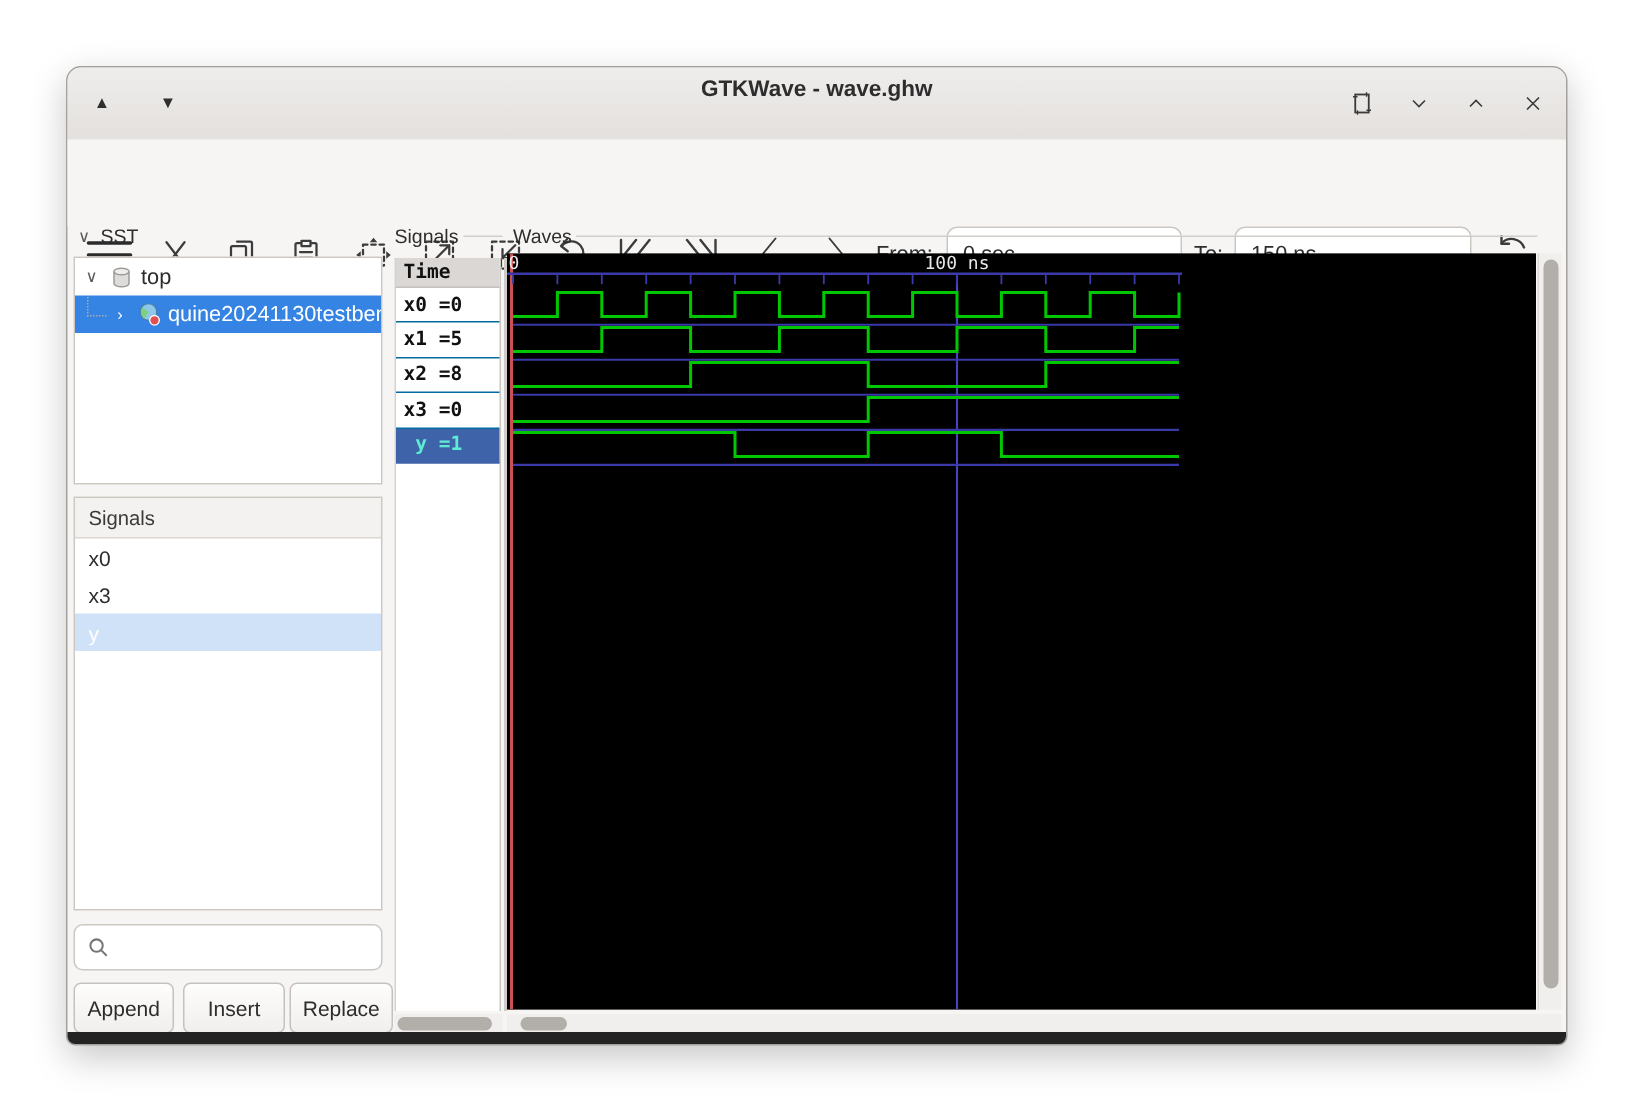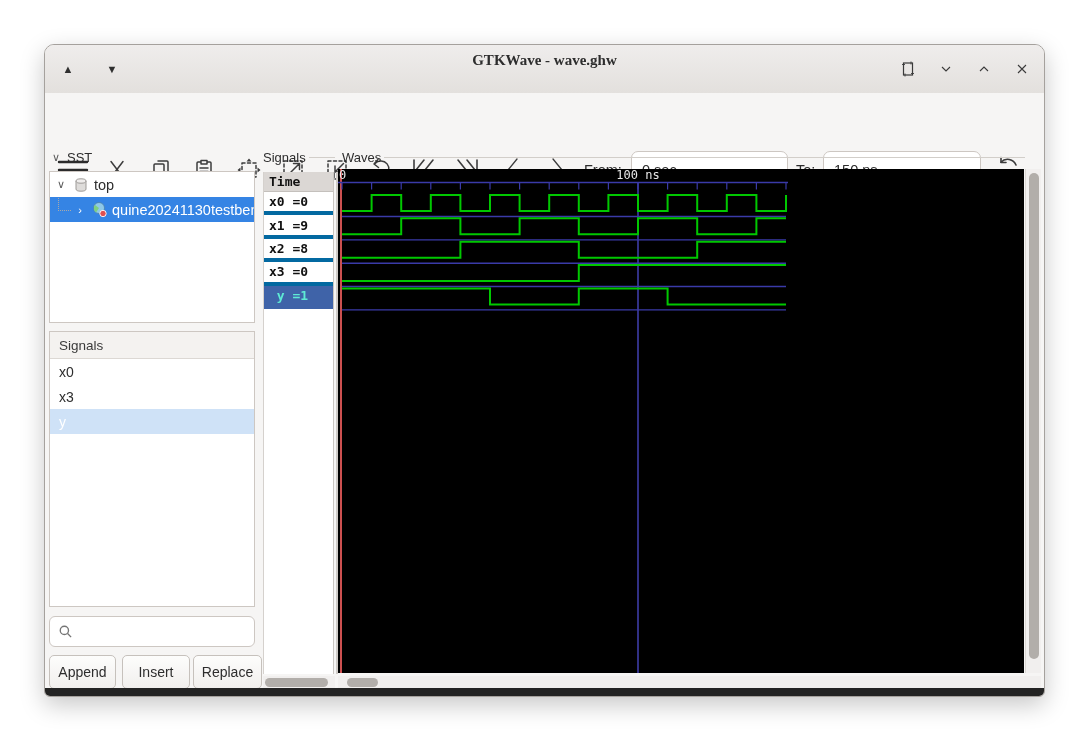--- a/index.html
+++ b/index.html
@@ -4,21 +4,21 @@
 <style>
   html,body{margin:0;padding:0;}
   body{width:1090px;height:738px;background:#ffffff;font-family:"Liberation Sans",sans-serif;position:relative;overflow:hidden;}
   .window{position:absolute;left:44px;top:44px;width:1001px;height:653px;background:#f6f5f4;
     border:1px solid #a5a19d;border-radius:10px 10px 6px 6px;box-shadow:0 8px 24px rgba(0,0,0,.22);box-sizing:border-box;}
   
   .titlebar{position:absolute;left:0;top:0;right:0;height:48px;background:linear-gradient(#efedec,#e3e0dd);
     border-bottom:1px solid #cfcac5;border-radius:9px 9px 0 0;}
   .tb-left{position:absolute;left:12px;top:0;height:48px;display:flex;align-items:center;gap:22px;}
   .tb-arrow{width:22px;height:22px;display:flex;align-items:center;justify-content:center;color:#2f2f2f;font-size:11px;}
-  .tb-center{position:absolute;left:0;right:0;top:5px;text-align:center;pointer-events:none;font-family:Liberation Serif, serif;}
+  .tb-center{position:absolute;left:0;right:0;top:5px;text-align:center;pointer-events:none;}
   .tb-title{font-size:15px;font-weight:700;color:#2d2d2d;line-height:20px;}
   .tb-sub{font-size:12px;color:#8d8a86;line-height:16px;white-space:pre;}
   .tb-right{position:absolute;right:10px;top:0;height:48px;display:flex;align-items:center;gap:14px;}
   .tb-btn{width:24px;height:24px;display:flex;align-items:center;justify-content:center;}
   .tb-btn svg{stroke:#3a3a3a;fill:none;stroke-width:1.6;}
   
   .toolbar{position:absolute;left:0;top:48px;right:0;height:58px;background:#f6f5f4;}
   .tool-icon{position:absolute;top:59px;width:36px;height:36px;display:flex;align-items:center;justify-content:center;}
   .tool-icon svg{stroke:#3c3c3c;fill:none;stroke-width:1.5;stroke-linecap:round;stroke-linejoin:round;}
   .range-label{position:absolute;top:69px;font-size:14.5px;color:#2d2d2d;}
@@ -43,21 +43,21 @@
   .search input{border:none;outline:none;flex:1;font-size:13px;background:transparent;min-width:0;}
   .btn{position:absolute;top:610px;height:34px;background:linear-gradient(#fdfdfc,#f1efed);border:1px solid #c6c1bc;
     border-radius:5px;font-size:14px;color:#2d2d2d;display:flex;align-items:center;justify-content:center;box-sizing:border-box;}
   
   .legend{position:absolute;display:flex;align-items:center;font-size:13px;color:#2d2d2d;}
   .legend .line{height:1px;background:#d2cec9;flex:1;margin-left:3px;}
   .values-body{position:absolute;left:218px;top:127px;width:71px;height:502px;background:#ffffff;
     border-left:1px solid #d5d1cd;border-right:1px solid #c9c5c1;box-sizing:border-box;}
   .time-head{height:19px;background:#dbd7d4;border-bottom:1px solid #c4c0bc;display:flex;align-items:center;
     padding-left:5px;font-family:"DejaVu Sans Mono",monospace;font-size:13px;font-weight:600;color:#111;}
-  .val-row{height:23.4px;display:flex;align-items:center;padding-left:5px;border-bottom:4px solid #0369a1;
+  .val-row{height:23.4px;display:flex;align-items:center;padding-left:5px;border-bottom:1px solid #0369a1;
     font-family:"DejaVu Sans Mono",monospace;font-size:13px;font-weight:600;color:#111;white-space:pre;box-sizing:border-box;}
   .val-row.sel{background:#3f63a8;color:#5eead4;border-bottom-color:#3f63a8;}
   .sash{position:absolute;left:291px;top:127px;width:2px;height:502px;background:#cfcbc7;}
   
   .waves-black{position:absolute;left:293px;top:124px;width:686px;height:504px;background:#000;}
   .vscroll{position:absolute;left:980px;top:124px;width:16px;height:504px;background:#f1efee;border-left:1px solid #dbd7d3;box-sizing:border-box;}
   .vscroll .thumb{position:absolute;left:3px;top:4px;width:10px;height:486px;background:#b2aeaa;border-radius:5px;}
   .hscroll-thumb{position:absolute;height:9px;background:#b2aeaa;border-radius:4.5px;}
   .htrack{position:absolute;top:631px;height:12px;background:#f1efee;}
   .bottom-band{position:absolute;left:0;right:0;bottom:0;height:8px;background:#232323;border-radius:0 0 5px 5px;}
@@ -238,21 +238,21 @@
   <div class="btn" style="left:148px;width:69px">Replace</div>
 
   <div class="legend" style="left:218px;top:105px;width:72px">
     <span>Signals</span>
       <div class="line"></div>
   </div>
   <div class="values-body">
     <div class="time-head">Time</div>
     <div id="val-rows">
         <div class="val-row">x0 =0</div>
-        <div class="val-row">x1 =9</div>
+        <div class="val-row">x1 =5</div>
         <div class="val-row">x2 =8</div>
         <div class="val-row">x3 =0</div>
         <div class="val-row sel"> y =1</div>
       </div>
   </div>
   <div class="sash"></div>
 
   <div class="legend" style="left:297px;top:105px;width:683px">
     <span>Waves</span>
       <div class="line"></div>

